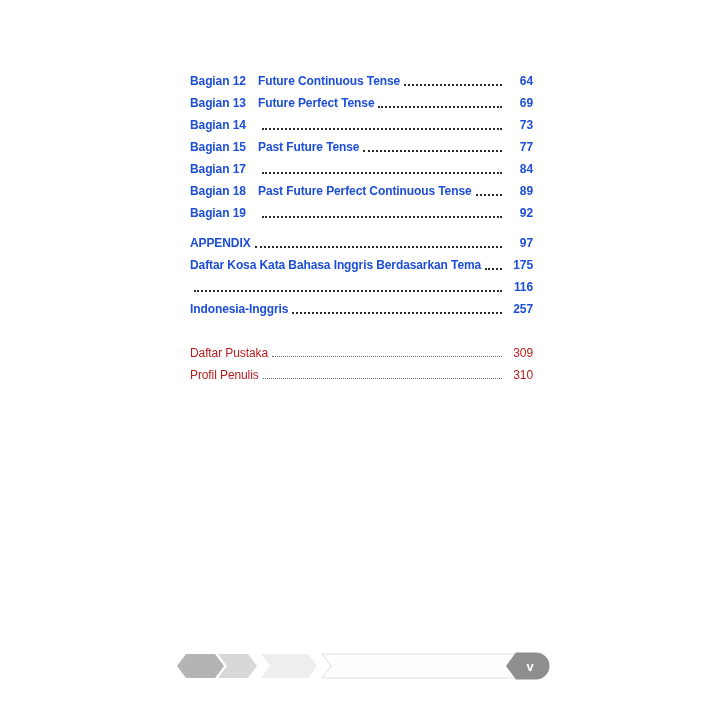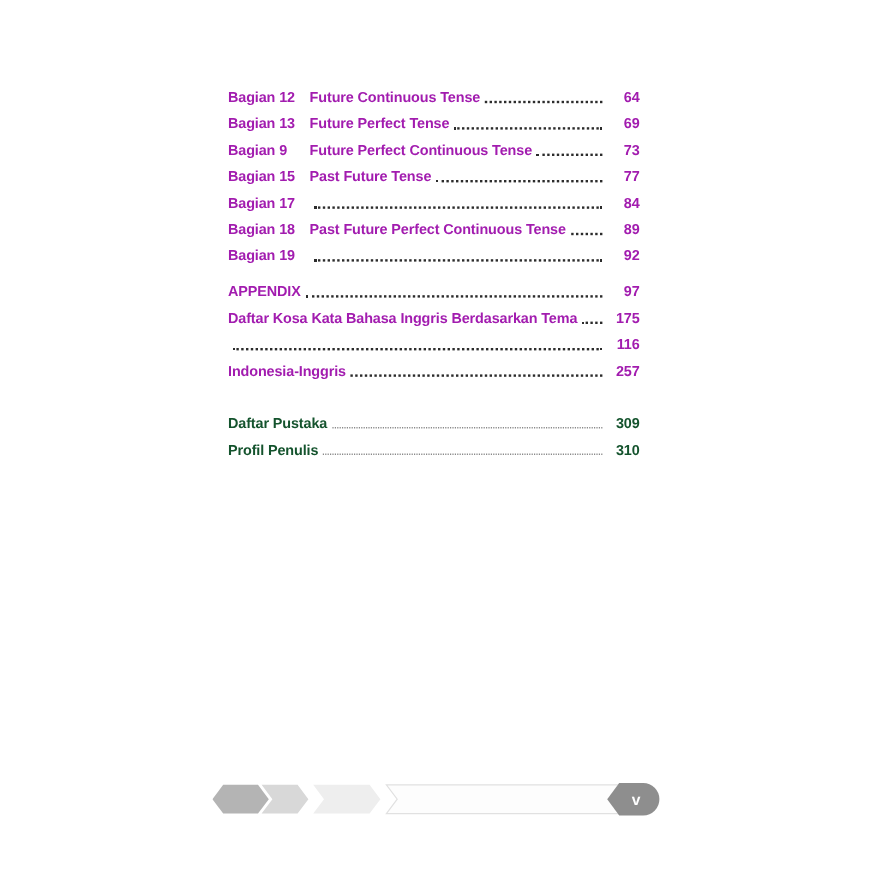--- a/index.html
+++ b/index.html
@@ -21,25 +21,25 @@
     display: flex;
     align-items: baseline;
     height: 22px;
     line-height: 22px;
     font-size: 12px;
     letter-spacing: -0.1px;
     white-space: nowrap;
   }
   .sec-bold .toc-row {
     font-weight: bold;
-    color: #a21caf;
+    color: #1d4ed8;
   }
   .sec-regular .toc-row {
-    font-weight: bold;
-    color: #14532d;
+    font-weight: normal;
+    color: #b91c1c;
   }
   .chapter-label {
     flex: none;
     width: 68px;
   }
   .dots {
     flex: 1 1 8px;
     min-width: 8px;
     align-self: flex-end;
     margin: 0 5px 6px 4px;
@@ -79,22 +79,21 @@
       <span class="dots"></span>
       <span class="page-num">64</span>
     </div>
     <div class="toc-row">
       <span class="chapter-label">Bagian 13</span>
       <span class="chapter-title">Future Perfect Tense</span>
       <span class="dots"></span>
       <span class="page-num">69</span>
     </div>
     <div class="toc-row">
-      <span class="chapter-label">Bagian 9</span>
-      <span class="chapter-title">Future Perfect Continuous Tense</span>
+      <span class="chapter-label">Bagian 14</span>
       <span class="dots"></span>
       <span class="page-num">73</span>
     </div>
     <div class="toc-row">
       <span class="chapter-label">Bagian 15</span>
       <span class="chapter-title">Past Future Tense</span>
       <span class="dots"></span>
       <span class="page-num">77</span>
     </div>
     <div class="toc-row">

